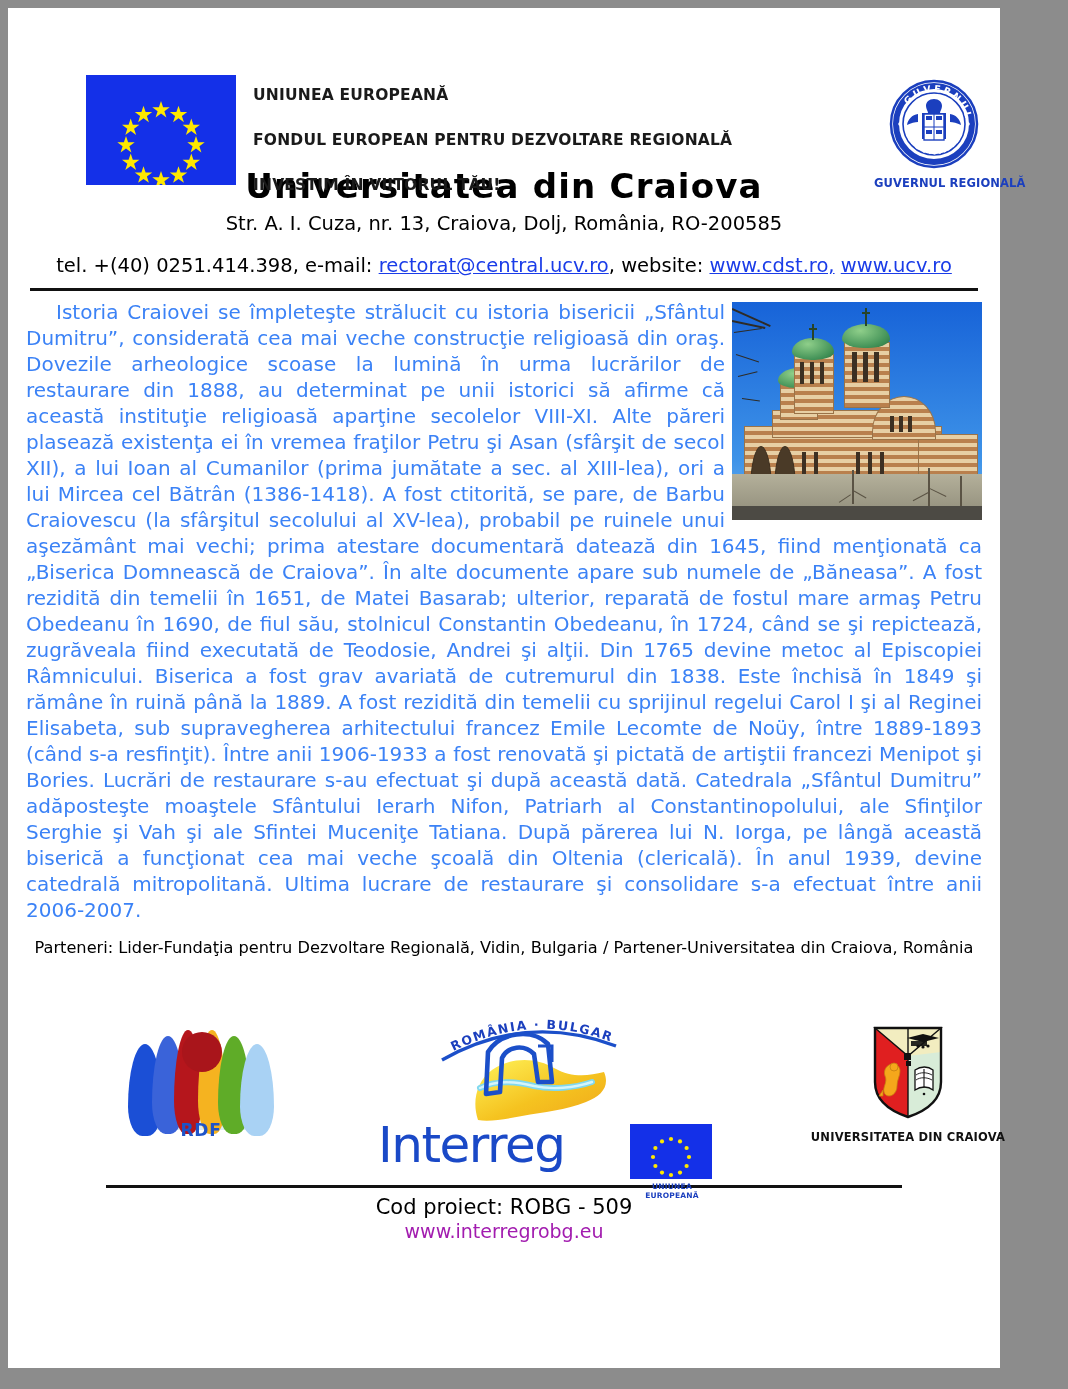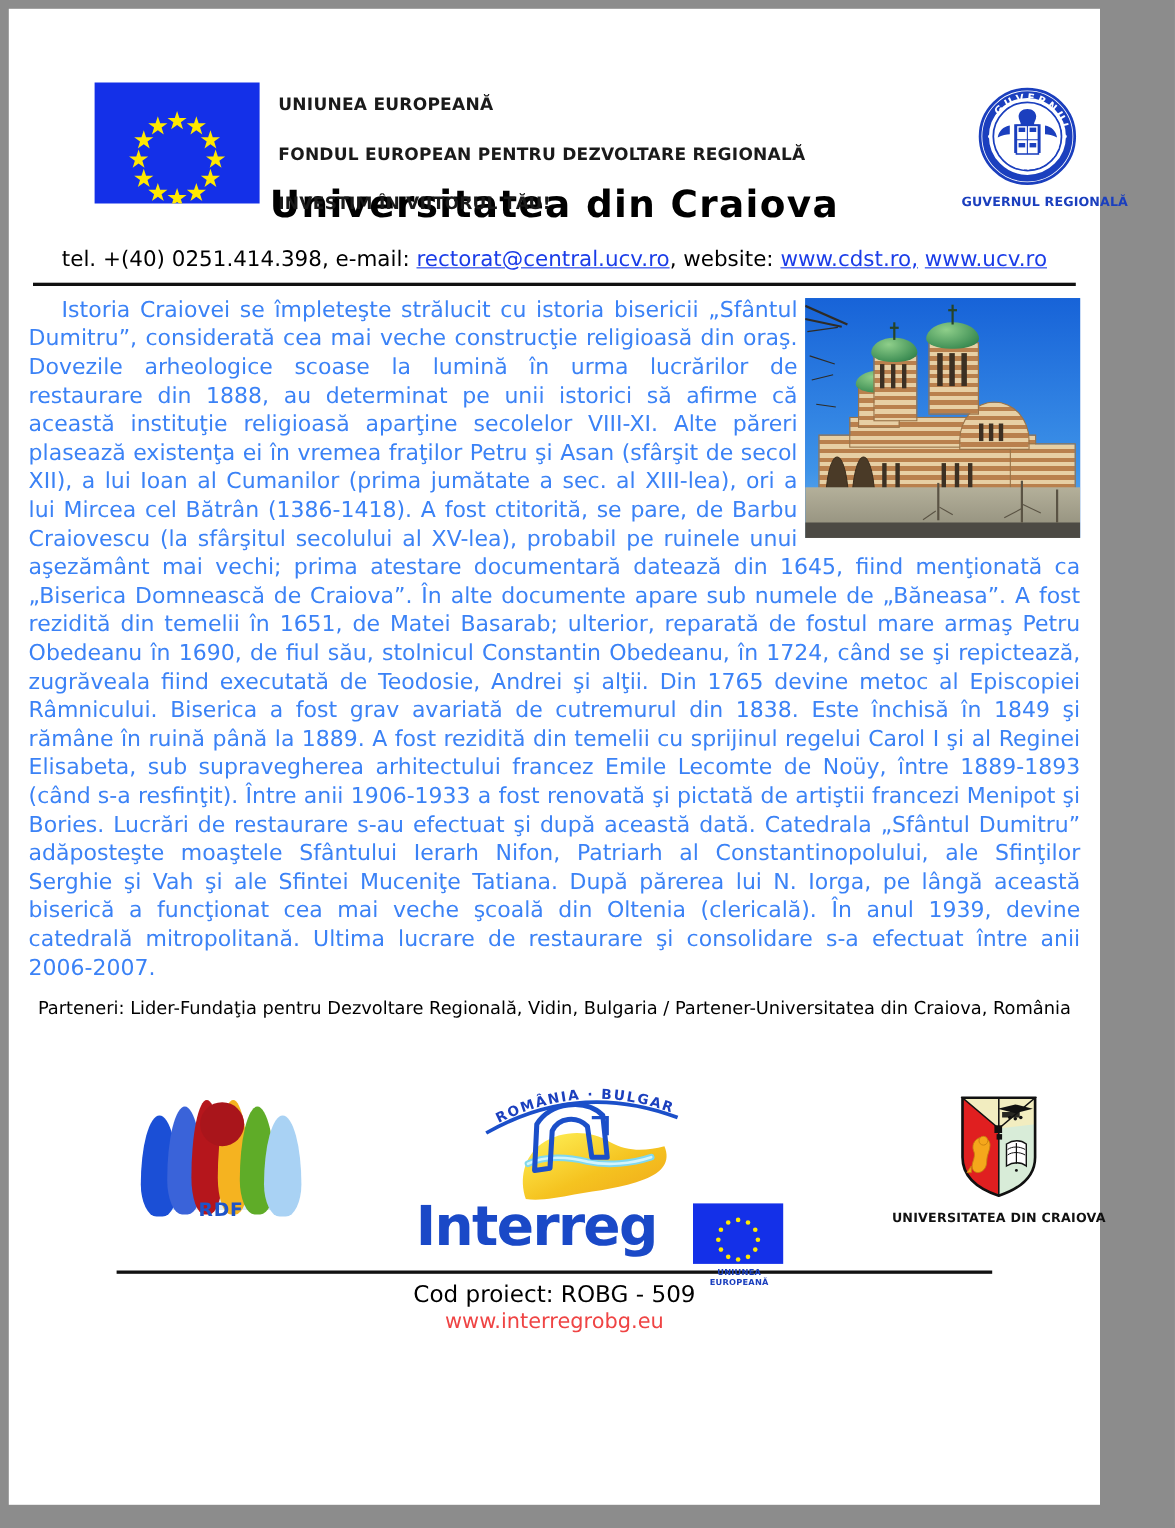--- a/index.html
+++ b/index.html
@@ -204,41 +204,41 @@
   .rdf-art { position:relative; width:150px; height:118px; margin:0 auto; }
   .rdf-label { font-size:17px; font-weight:bold; color:#1e54c8; letter-spacing:.8px; margin-top:-24px; position:relative; }
   .hand { position:absolute; border-radius:50% 50% 42% 42% / 68% 68% 32% 32%; }
   .rdf-head { position:absolute; border-radius:50%; }
   .rdf-bar { position:absolute; left:20px; bottom:14px; width:110px; height:16px; background:#dce9f7; }
 
   
   .interreg { position:absolute; left:370px; top:0px; width:340px; }
   .ir-word {
     position:absolute; left:0px; top:100px; width:250px;
-    font-size:50px; font-weight:bold; color:#1a49c7;
+    font-size:50px; font-weight:normal; color:#1a49c7;
     letter-spacing:-1.5px; font-family:"DejaVu Sans", sans-serif;
   }
   .ir-euflag { position:absolute; left:252px; top:108px; width:82px; height:55px; background:#1430e8; }
   .ir-eulabel { position:absolute; left:248px; top:166px; width:92px; text-align:center; font-size:7.5px; color:#1b3fbe; font-weight:bold; letter-spacing:.2px; }
 
   
   .ucv { position:absolute; left:800px; top:8px; width:200px; text-align:center; }
   .ucv-shield { position:relative; width:74px; height:96px; margin:0 auto; }
   .ucv-label { margin-top:10px; font-size:11.5px; font-weight:bold; color:#111; letter-spacing:.2px; white-space:nowrap; }
 
   .rule-bottom {
     margin: 4px 98px 0 98px;
     border:0;
     border-top:3px solid #111;
   }
 
   
   .footer { text-align:center; margin-top:7px; }
   .cod { font-size:21px; color:#000; }
-  .site { font-size:19px; color:#ef4444; margin-top:1px; }
+  .site { font-size:19px; color:#a21caf; margin-top:1px; }
   .disclaimer { font-size:16.5px; color:#1a3ce8; margin-top:27px; }
 </style>
 </head>
 <body>
 
 <div class="page">
 
   <div class="header">
 
     <div class="eu-flag">
@@ -297,20 +297,21 @@
           <rect x="38" y="52" width="6" height="4" fill="#1b3fbe"></rect>
           <rect x="48" y="52" width="6" height="4" fill="#1b3fbe"></rect>
         </svg>
       </div>
       <div class="gov-caption">GUVERNUL REGIONALĂ</div>
     </div>
   </div>
 
   <div class="title-block">
     <div class="uni-title">Universitatea din Craiova</div>
+    <div class="uni-addr">Str. A. I. Cuza, nr. 13, Craiova, Dolj, România, RO-200585</div>
     <div class="uni-contact">
       <span>tel. +(40) 0251.414.398, e-mail: </span><a class="lnk" href="#">rectorat@central.ucv.ro</a><span>, website: </span><a class="lnk" href="#">www.cdst.ro,</a> <a class="lnk" href="#">www.ucv.ro</a>
     </div>
   </div>
 
   <hr class="rule-top">
 
 
   <div class="body-wrap">
     <div class="church-photo">

